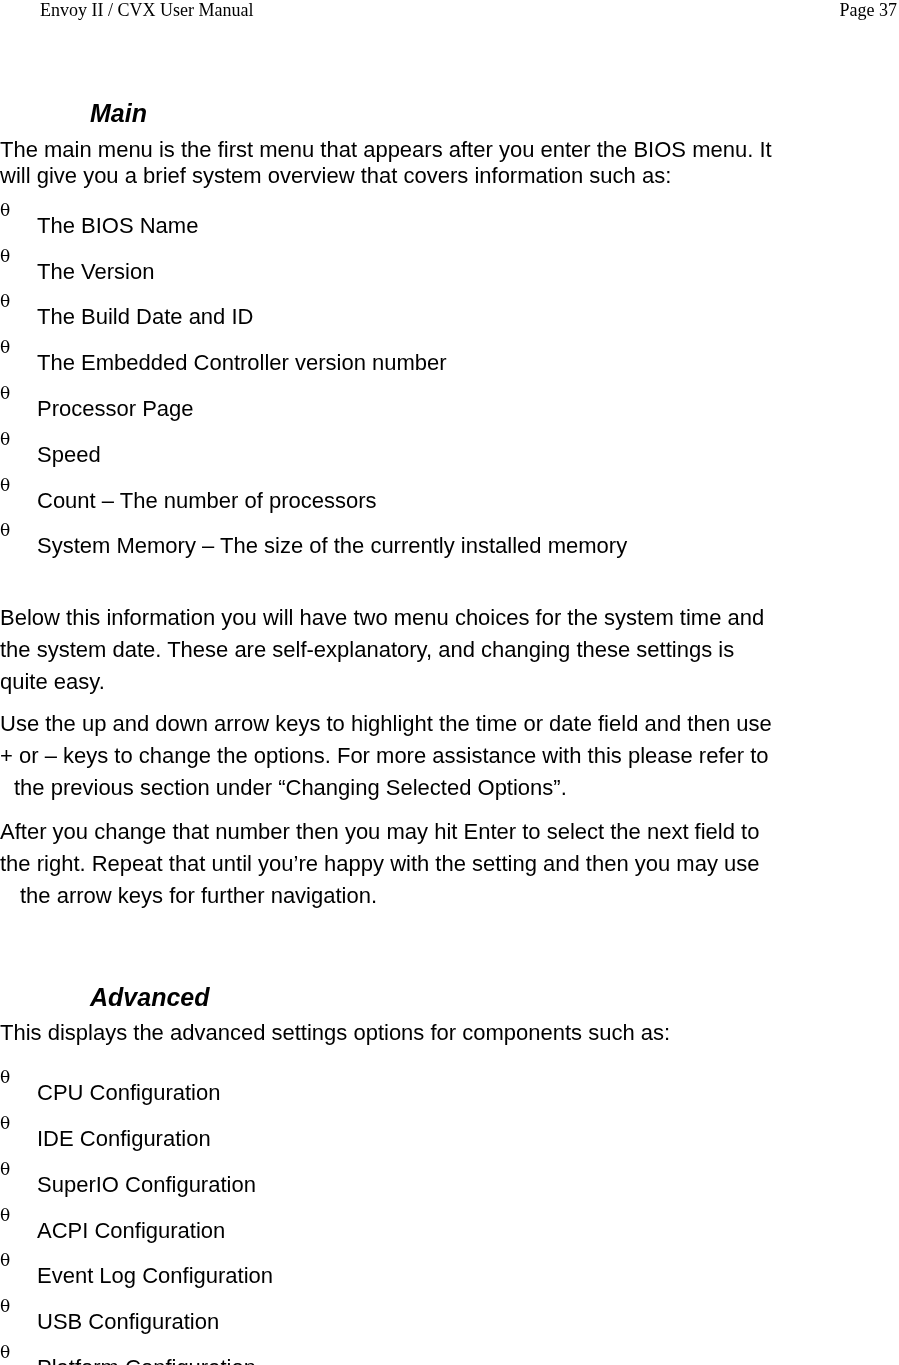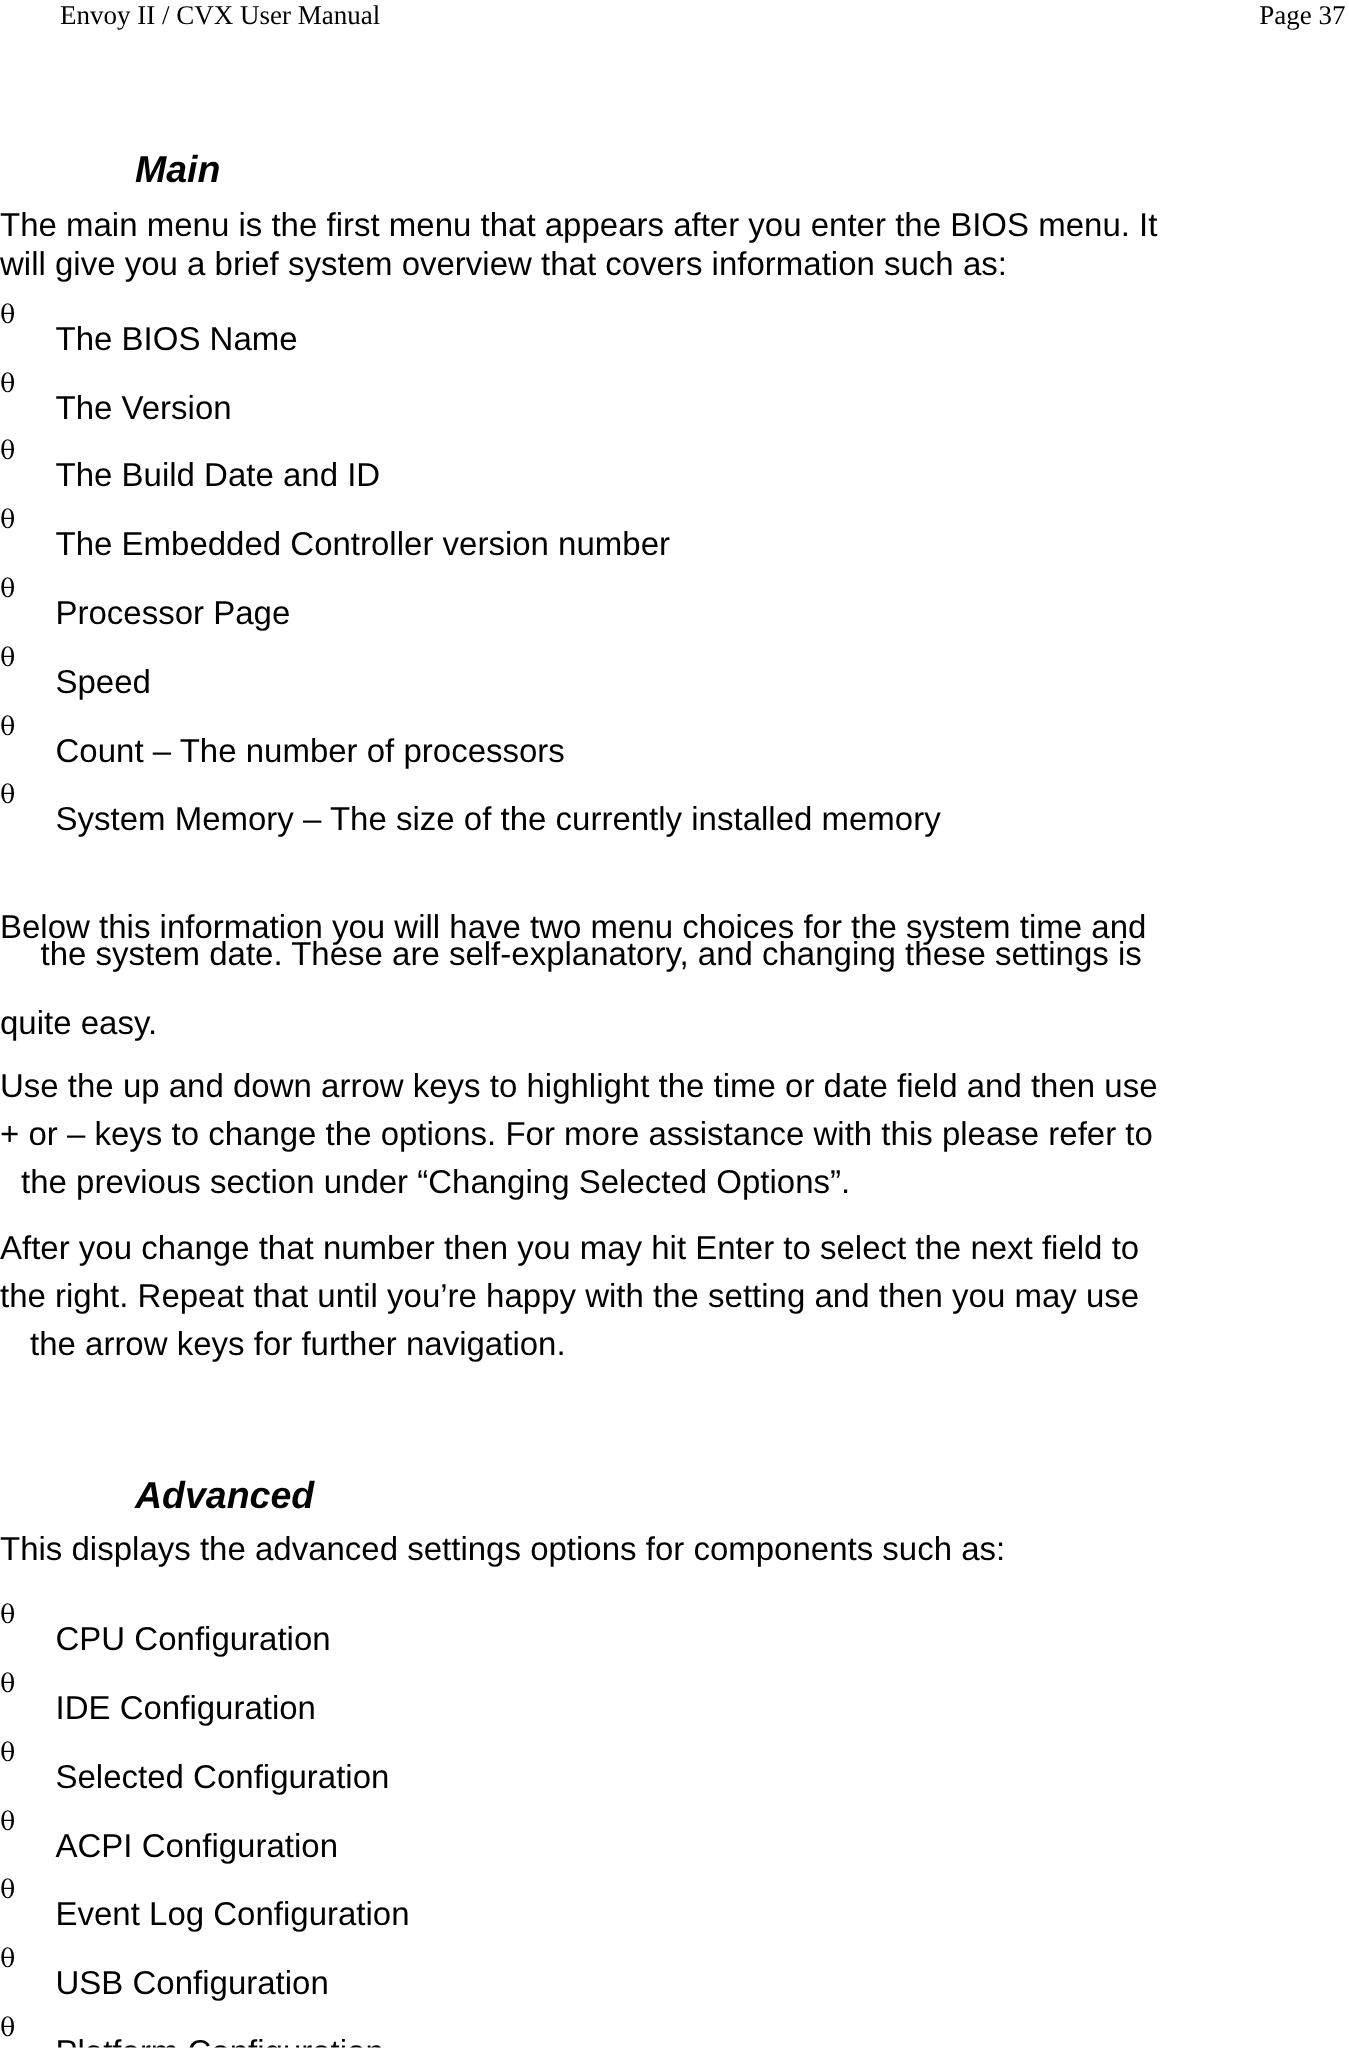--- a/index.html
+++ b/index.html
@@ -54,21 +54,21 @@
   <span class="sym">θ</span>
   <span class="txt">Count – The number of processors</span>
 </div>
 <div class="bullet" style="top:517px;">
   <span class="sym">θ</span>
   <span class="txt">System Memory – The size of the currently installed memory</span>
 </div>
 
 <div class="para" style="top:605px;">
   <div style="position:absolute;top:0;line-height:26px;">Below this information you will have two menu choices for the system time and</div>
-  <div style="position:absolute;top:18px;line-height:26px;padding-left:27px;">the system date.  These are self-explanatory, and changing these settings is</div>
+  <div style="position:absolute;top:32px;line-height:26px;">the system date.  These are self-explanatory, and changing these settings is</div>
   <div style="position:absolute;top:64px;line-height:26px;">quite easy.</div>
 </div>
 
 <div class="para" style="top:711px;">
   <div style="position:absolute;top:0;line-height:26px;">Use the up and down arrow keys to highlight the time or date field and then use</div>
   <div style="position:absolute;top:32px;line-height:26px;">+ or –  keys to change the options.  For more assistance with this please refer to</div>
   <div style="position:absolute;top:64px;line-height:26px;margin-left:14px;">the previous section under “Changing Selected Options”.</div>
 </div>
 
 <div class="para" style="top:819px;">
@@ -86,21 +86,21 @@
 <div class="bullet" style="top:1064px;">
   <span class="sym">θ</span>
   <span class="txt">CPU Configuration</span>
 </div>
 <div class="bullet" style="top:1110px;">
   <span class="sym">θ</span>
   <span class="txt">IDE Configuration</span>
 </div>
 <div class="bullet" style="top:1156px;">
   <span class="sym">θ</span>
-  <span class="txt">Selected Configuration</span>
+  <span class="txt">SuperIO Configuration</span>
 </div>
 <div class="bullet" style="top:1202px;">
   <span class="sym">θ</span>
   <span class="txt">ACPI Configuration</span>
 </div>
 <div class="bullet" style="top:1247px;">
   <span class="sym">θ</span>
   <span class="txt">Event Log Configuration</span>
 </div>
 <div class="bullet" style="top:1293px;">

